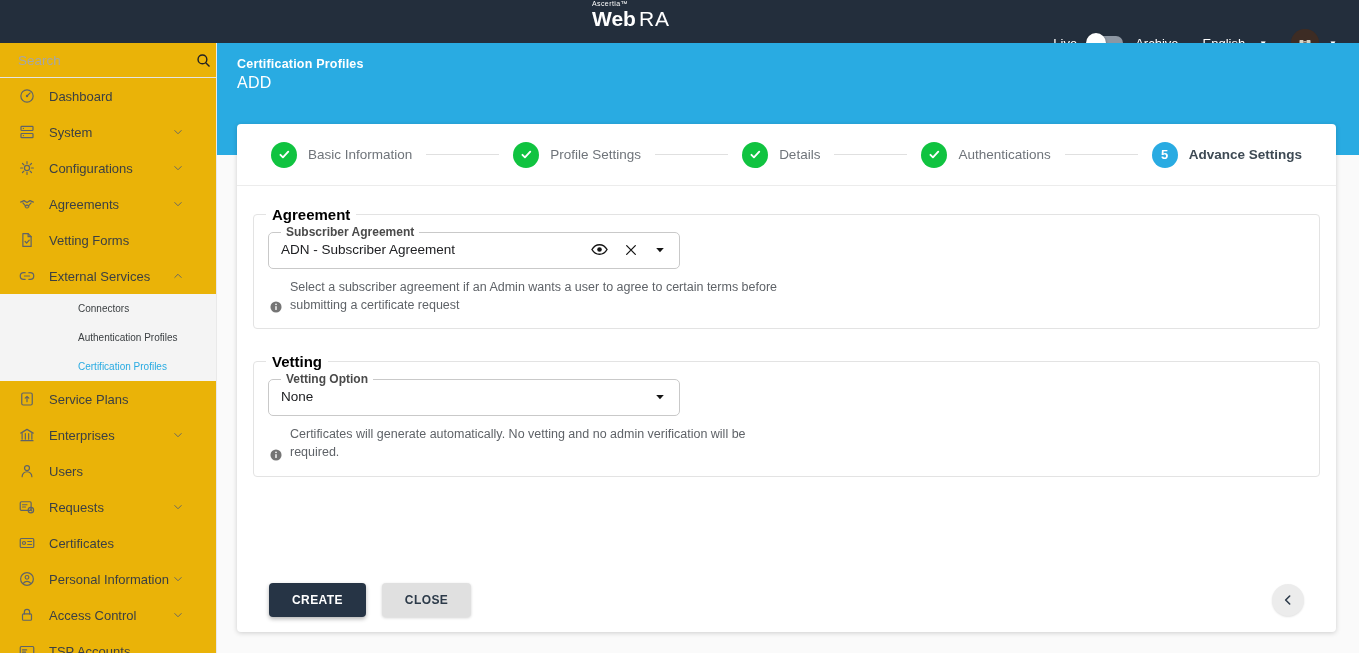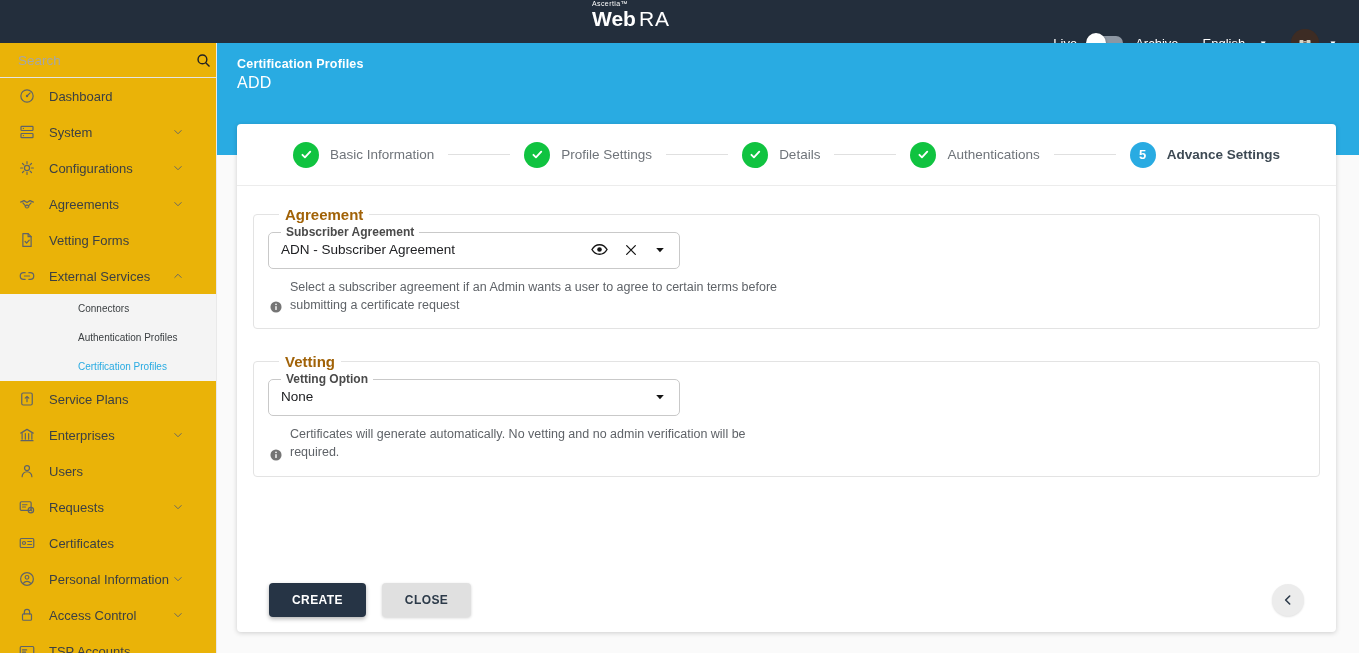--- a/index.html
+++ b/index.html
@@ -41,33 +41,33 @@
   .band { position:absolute; top:0; left:0; right:0; height:112px; background:#29abe2; }
   .main-inner { position:relative; }
   .page-head { padding:14px 0 0 20px; height:81px; color:#fff; }
   .breadcrumb { font-size:12.5px; font-weight:700; letter-spacing:.2px; }
   .page-title { font-size:16px; margin-top:3px; letter-spacing:.3px; }
 
   .card { margin:0 23px 0 20px; background:#fff; border-radius:4px; height:508px;
           box-shadow:0 1px 5px rgba(0,0,0,.18); display:flex; flex-direction:column; }
 
   
-  .stepper { display:flex; align-items:center; height:62px; padding:0 56px; border-bottom:1px solid #ececec; flex:none; }
+  .stepper { display:flex; align-items:center; height:62px; padding:0 34px; border-bottom:1px solid #ececec; flex:none; }
   .step { display:flex; align-items:center; gap:11px; cursor:pointer; }
   .step-circle { width:26px; height:26px; border-radius:50%; display:flex; align-items:center; justify-content:center; flex:none; }
   .step-circle.done { background:#10c340; }
   .step-circle.active { background:#29abe2; color:#fff; font-size:13px; font-weight:700; }
   .step-label { font-size:13.5px; color:#6f747a; white-space:nowrap; }
   .step.active .step-label { color:#3e4a54; font-weight:700; }
   .connector { flex:1; height:1px; background:#e0e0e0; margin:0 14px; min-width:30px; }
 
   
   .form-area { padding:20px 16px 0 16px; flex:1; display:flex; flex-direction:column; }
   fieldset.section { border:1px solid #e3e3e3; border-radius:4px; padding:2px 12px 14px; margin-bottom:24px; }
-  legend.section-legend { font-size:15px; font-weight:700; color:#a16207; padding:0 6px; margin-left:13px; }
+  legend.section-legend { font-size:15px; font-weight:700; color:#000000; padding:0 6px; margin-left:0; }
   fieldset.field { width:412px; border:1px solid #c9c9c9; border-radius:5px; padding:0 12px 9px; margin:0 0 9px 2px; cursor:pointer; }
   legend.field-label { font-size:12px; font-weight:700; color:#4a4a4a; padding:0 5px; }
   .field-row { display:flex; align-items:center; font-size:13.5px; color:#202124; height:19px; margin-top:1px; }
   .field-icons { margin-left:auto; display:flex; align-items:center; gap:14px; }
   .field-icons .icon { cursor:pointer; }
   .info { display:flex; align-items:flex-end; gap:7px; font-size:12.5px; color:#5f6368; line-height:1.45; max-width:524px; margin-left:3px; }
   .info .icon { margin-top:2px; flex:none; }
 
   
   .actions { margin-top:auto; display:flex; align-items:center; padding:0 16px 15px 16px; flex:none; }

